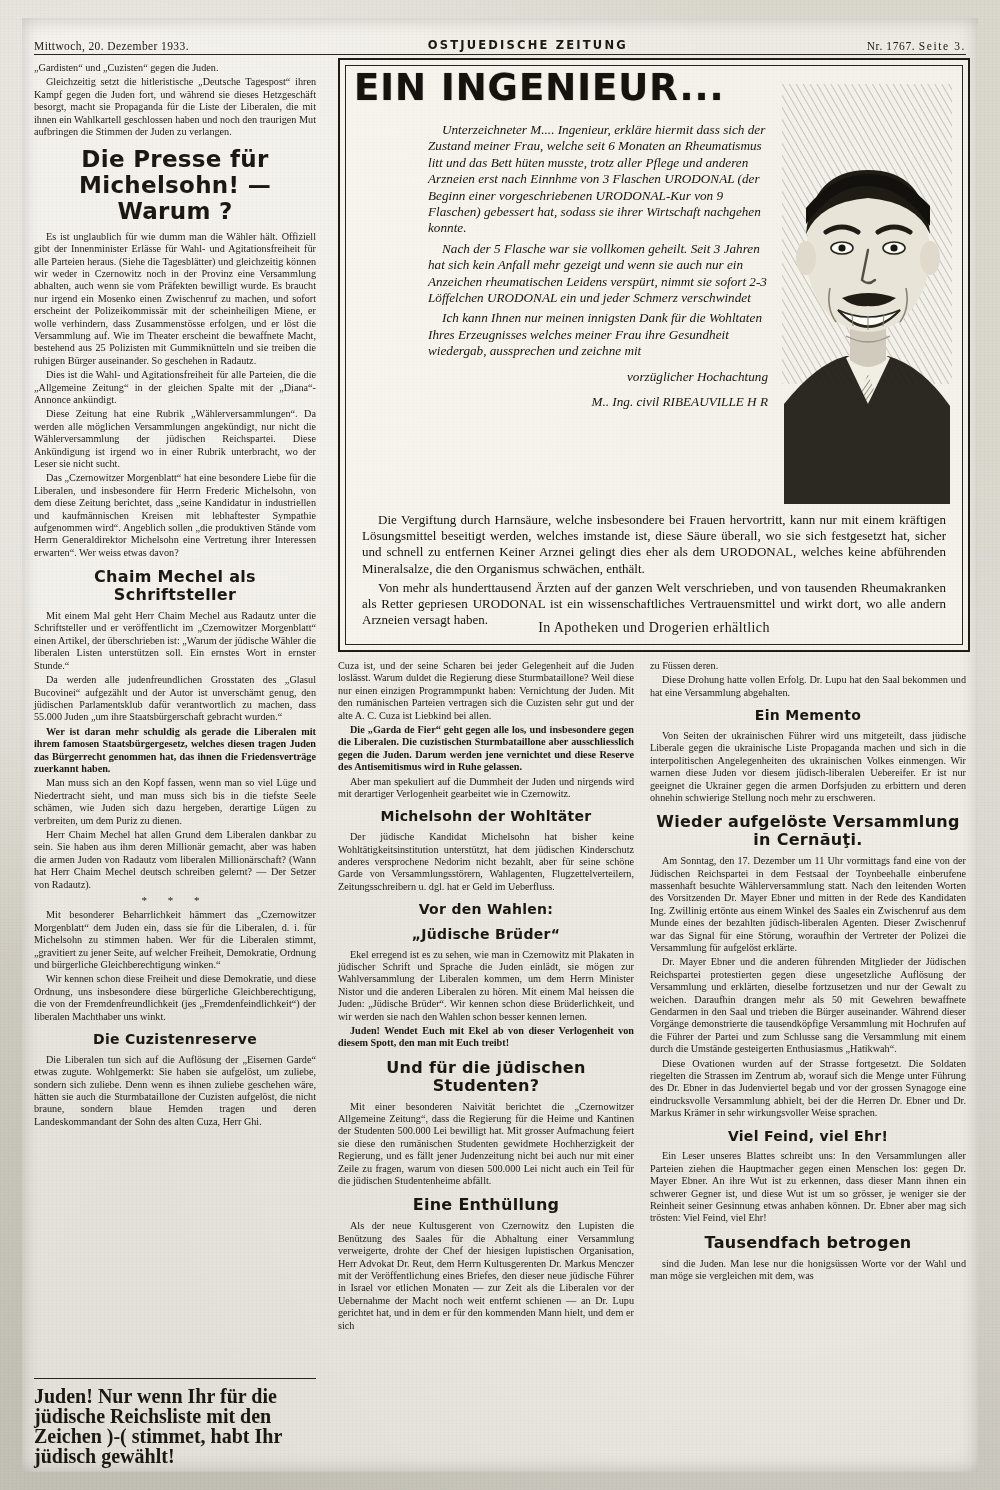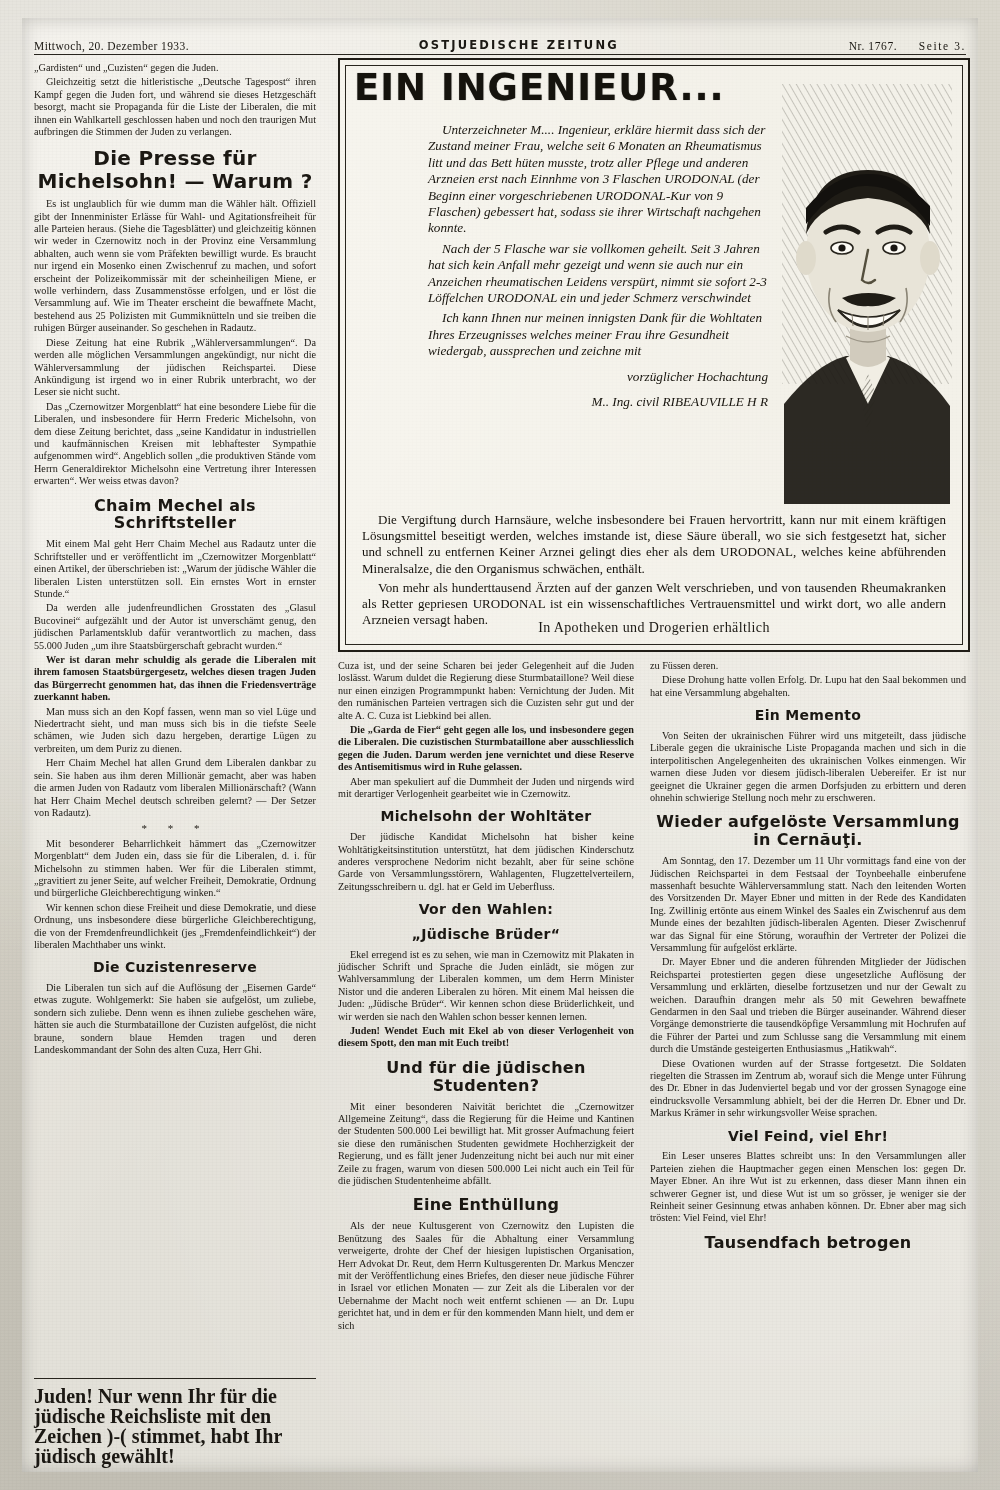--- a/index.html
+++ b/index.html
@@ -31,34 +31,34 @@
   #masthead{
     position:absolute;left:34px;top:26px;width:932px;height:26px;
     display:flex;align-items:flex-end;justify-content:space-between;
     font-size:11.5px;letter-spacing:.4px;
   }
   #masthead .date{font-family:"Liberation Serif",serif;text-align:center;}
   #masthead .title{
     font-family:"DejaVu Sans",sans-serif;font-weight:bold;font-size:11.5px;letter-spacing:2.2px;
   }
   #masthead .issue{font-size:11.5px;letter-spacing:.6px;}
-  #masthead .issue .sp{margin-left:18px;}
+  #masthead .issue .sp{}
   #rule-top{position:absolute;left:34px;top:54px;width:932px;height:0;border-top:1.4px solid #2a2720;}
   
   .col{position:absolute;font-size:10.2px;line-height:12.4px;text-align:justify;}
   .col p{margin:0 0 2px 0;text-indent:12px;}
   .col p.noind{text-indent:0;}
   .sp{letter-spacing:1.6px;}
   .bold{font-weight:bold;}
   h2.head{
     font-family:"DejaVu Sans",sans-serif;
     font-weight:bold;text-align:center;margin:9px 0 6px 0;
     letter-spacing:.3px;line-height:1.12;
   }
-  h2.h-big{font-size:20px;}
+  h2.h-big{font-size:23px;}
   h2.h-mid{font-size:16px;}
   h2.h-sm{font-size:14px;}
   .stars{text-align:center;letter-spacing:9px;font-size:11px;margin:3px 0 3px 0;}
   
   #col1{left:34px;top:62px;width:282px;}
   
   #col2{left:338px;top:660px;width:296px;}
   #col4{left:650px;top:660px;width:316px;}
   
   #ad{
@@ -121,20 +121,21 @@
     </div>
   </div>
   <div id="rule-top"></div>
 
   <div class="col" id="col1">
     <p class="noind">„Gardisten“ und „Cuzisten“ gegen die Juden.</p>
     <p>Gleichzeitig setzt die hitleristische „Deutsche Tagespost“ ihren Kampf gegen die Juden fort, und während sie dieses Hetzgeschäft besorgt, macht sie Propaganda für die Liste der Liberalen, die mit ihnen ein Wahlkartell geschlossen haben und noch den traurigen Mut aufbringen die Stimmen der Juden zu verlangen.</p>
 
     <h2 class="head h-big">Die Presse für Michelsohn! — Warum ?</h2>
     <p>Es ist unglaublich für wie dumm man die Wähler hält. Offiziell gibt der Innenminister Erlässe für Wahl- und Agitationsfreiheit für alle Parteien heraus. (Siehe die Tagesblätter) und gleichzeitig können wir weder in Czernowitz noch in der Provinz eine Versammlung abhalten, auch wenn sie vom Präfekten bewilligt wurde. Es braucht nur irgend ein Mosenko einen Zwischenruf zu machen, und sofort erscheint der Polizeikommissär mit der scheinheiligen Miene, er wolle verhindern, dass Zusammenstösse erfolgen, und er löst die Versammlung auf. Wie im Theater erscheint die bewaffnete Macht, bestehend aus 25 Polizisten mit Gummiknütteln und sie treiben die ruhigen Bürger auseinander. So geschehen in Radautz.</p>
+    <p>Dies ist die Wahl- und Agitationsfreiheit für alle Parteien, die die „Allgemeine Zeitung“ in der gleichen Spalte mit der „Diana“-Annonce ankündigt.</p>
     <p>Diese Zeitung hat eine Rubrik „Wählerversammlungen“. Da werden alle möglichen Versammlungen angekündigt, nur nicht die Wählerversammlung der jüdischen Reichspartei. Diese Ankündigung ist irgend wo in einer Rubrik unterbracht, wo der Leser sie nicht sucht.</p>
     <p>Das „Czernowitzer Morgenblatt“ hat eine besondere Liebe für die Liberalen, und insbesondere für Herrn Frederic Michelsohn, von dem diese Zeitung berichtet, dass „seine Kandidatur in industriellen und kaufmännischen Kreisen mit lebhaftester Sympathie aufgenommen wird“. Angeblich sollen „die produktiven Stände vom Herrn Generaldirektor Michelsohn eine Vertretung ihrer Interessen erwarten“. Wer weiss etwas davon?</p>
 
     <h2 class="head h-mid">Chaim Mechel als Schriftsteller</h2>
     <p>Mit einem Mal geht Herr Chaim Mechel aus Radautz unter die Schriftsteller und er veröffentlicht im „Czernowitzer Morgenblatt“ einen Artikel, der überschrieben ist: „Warum der jüdische Wähler die liberalen Listen unterstützen soll. Ein ernstes Wort in ernster Stunde.“</p>
     <p>Da werden alle judenfreundlichen Grosstaten des „Glasul Bucovinei“ aufgezählt und der Autor ist unverschämt genug, den jüdischen Parlamentsklub dafür verantwortlich zu machen, dass 55.000 Juden „um ihre Staatsbürgerschaft gebracht wurden.“</p>
     <p class="bold">Wer ist daran mehr schuldig als gerade die Liberalen mit ihrem famosen Staatsbürgergesetz, welches diesen tragen Juden das Bürgerrecht genommen hat, das ihnen die Friedensverträge zuerkannt haben.</p>
     <p>Man muss sich an den Kopf fassen, wenn man so viel Lüge und Niedertracht sieht, und man muss sich bis in die tiefste Seele schämen, wie Juden sich dazu hergeben, derartige Lügen zu verbreiten, um dem Puriz zu dienen.</p>
     <p>Herr Chaim Mechel hat allen Grund dem Liberalen dankbar zu sein. Sie haben aus ihm deren Millionär gemacht, aber was haben die armen Juden von Radautz vom liberalen Millionärschaft? (Wann hat Herr Chaim Mechel deutsch schreiben gelernt? — Der Setzer von Radautz).</p>
     <div class="stars">* * *</div>
@@ -254,14 +255,15 @@
 
     <h2 class="head h-mid">Wieder aufgelöste Versammlung in Cernăuţi.</h2>
     <p>Am Sonntag, den 17. Dezember um 11 Uhr vormittags fand eine von der Jüdischen Reichspartei in dem Festsaal der Toynbeehalle einberufene massenhaft besuchte Wählerversammlung statt. Nach den leitenden Worten des Vorsitzenden Dr. Mayer Ebner und mitten in der Rede des Kandidaten Ing. Zwillinig ertönte aus einem Winkel des Saales ein Zwischenruf aus dem Munde eines der bezahlten jüdisch-liberalen Agenten. Dieser Zwischenruf war das Signal für eine Störung, woraufhin der Vertreter der Polizei die Versammlung für aufgelöst erklärte.</p>
     <p>Dr. Mayer Ebner und die anderen führenden Mitglieder der Jüdischen Reichspartei protestierten gegen diese ungesetzliche Auflösung der Versammlung und erklärten, dieselbe fortzusetzen und nur der Gewalt zu weichen. Daraufhin drangen mehr als 50 mit Gewehren bewaffnete Gendarmen in den Saal und trieben die Bürger auseinander. Während dieser Vorgänge demonstrierte die tausendköpfige Versammlung mit Hochrufen auf die Führer der Partei und zum Schlusse sang die Versammlung mit einem durch die Umstände gesteigerten Enthusiasmus „Hatikwah“.</p>
     <p>Diese Ovationen wurden auf der Strasse fortgesetzt. Die Soldaten riegelten die Strassen im Zentrum ab, worauf sich die Menge unter Führung des Dr. Ebner in das Judenviertel begab und vor der grossen Synagoge eine eindrucksvolle Versammlung abhielt, bei der die Herren Dr. Ebner und Dr. Markus Krämer in sehr wirkungsvoller Weise sprachen.</p>
 
     <h2 class="head h-sm">Viel Feind, viel Ehr!</h2>
     <p>Ein Leser unseres Blattes schreibt uns: In den Versammlungen aller Parteien ziehen die Hauptmacher gegen einen Menschen los: gegen Dr. Mayer Ebner. An ihre Wut ist zu erkennen, dass dieser Mann ihnen ein schwerer Gegner ist, und diese Wut ist um so grösser, je weniger sie der Reinheit seiner Gesinnung etwas anhaben können. Dr. Ebner aber mag sich trösten: Viel Feind, viel Ehr!</p>
 
     <h2 class="head h-mid">Tausendfach betrogen</h2>
+    <p>sind die Juden. Man lese nur die honigsüssen Worte vor der Wahl und man möge sie vergleichen mit dem, was</p>
   </div>
 </div>
 
 </body></html>

